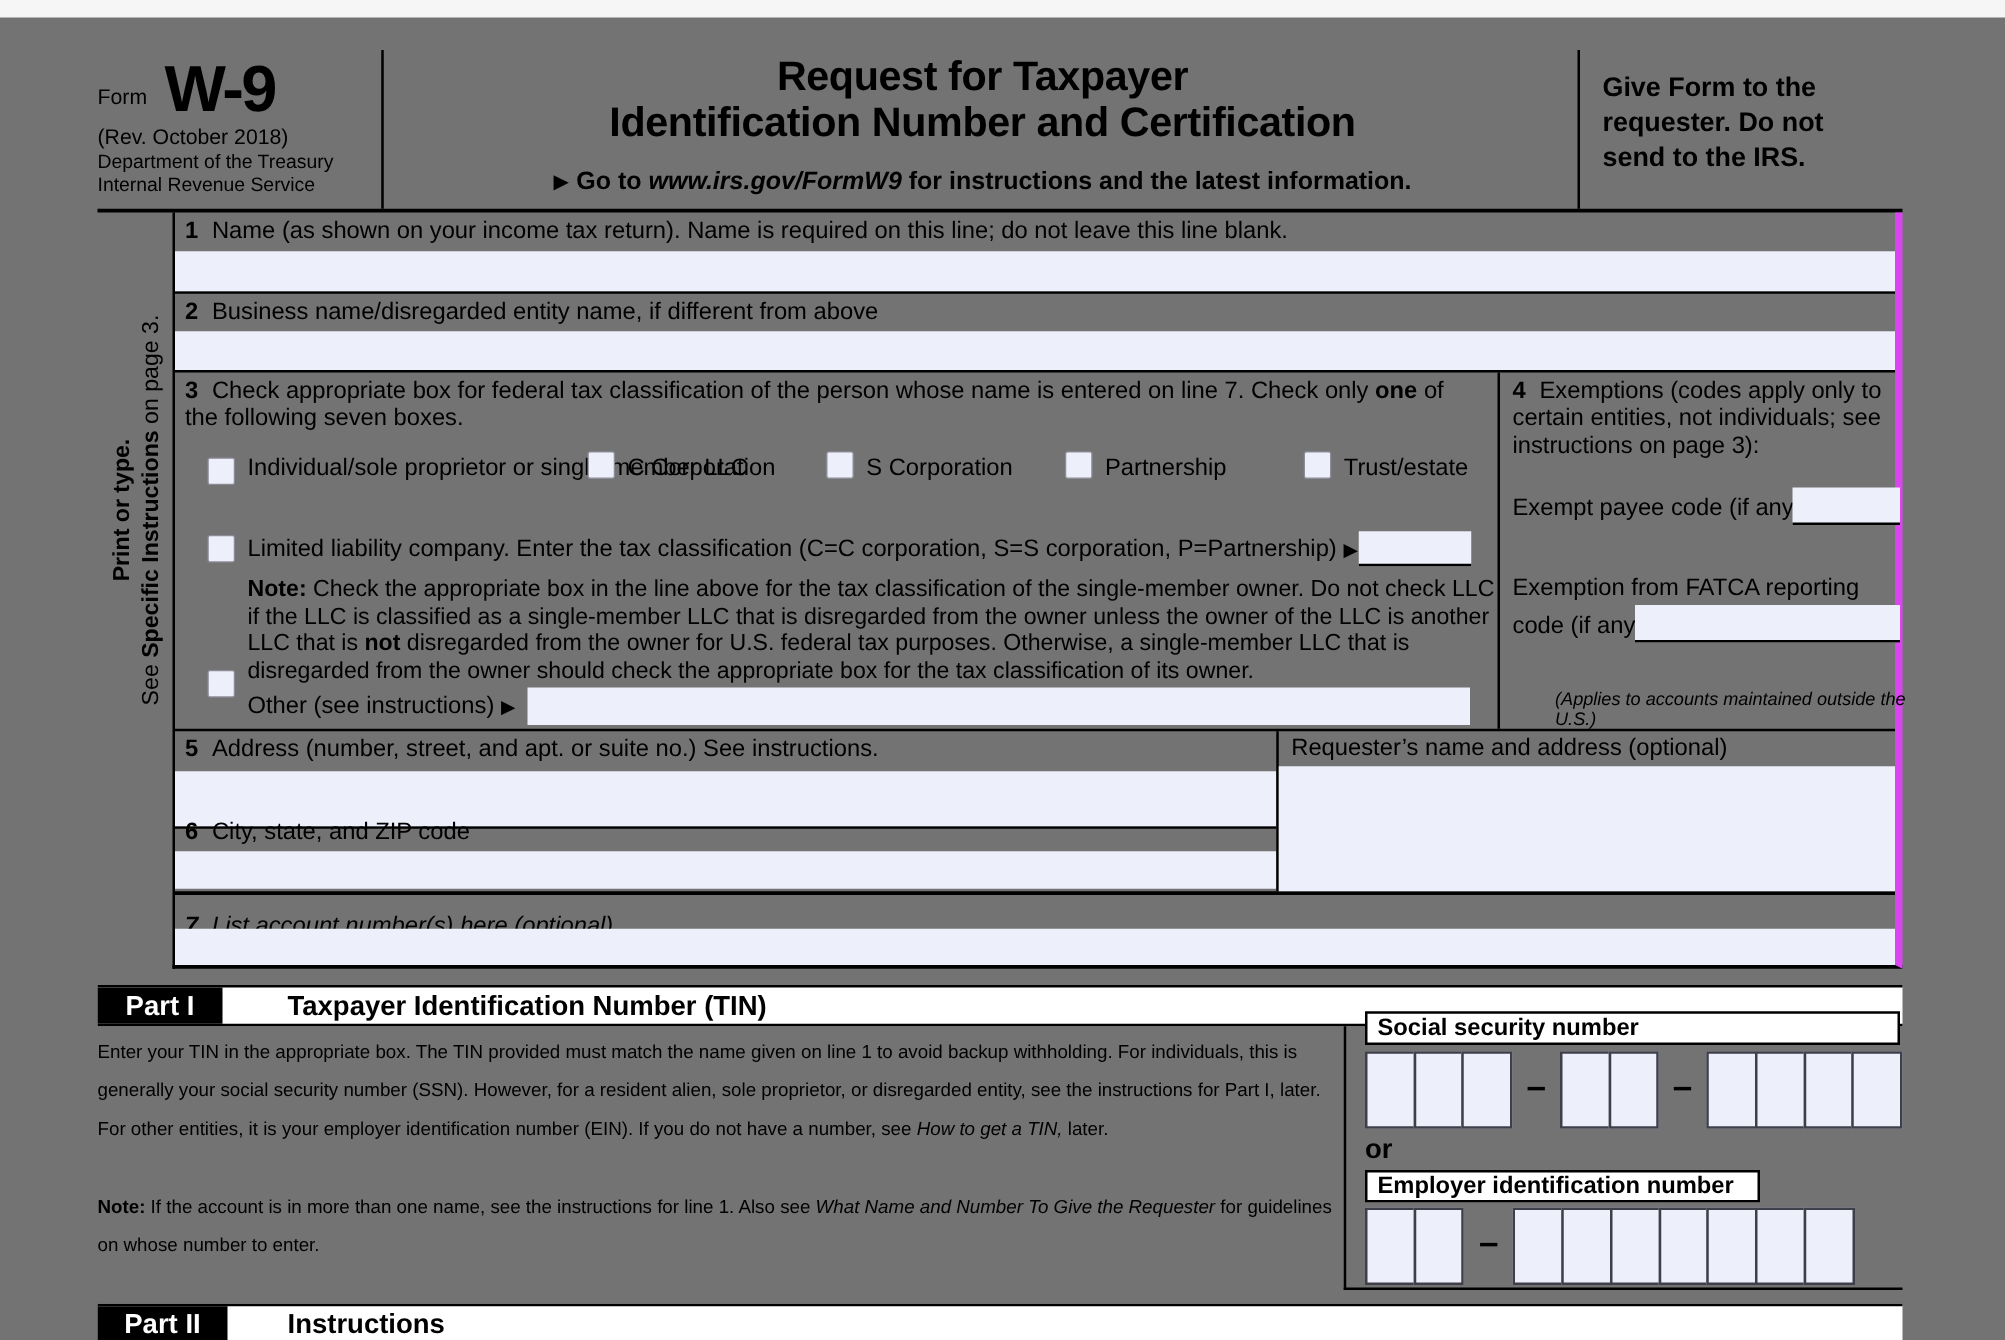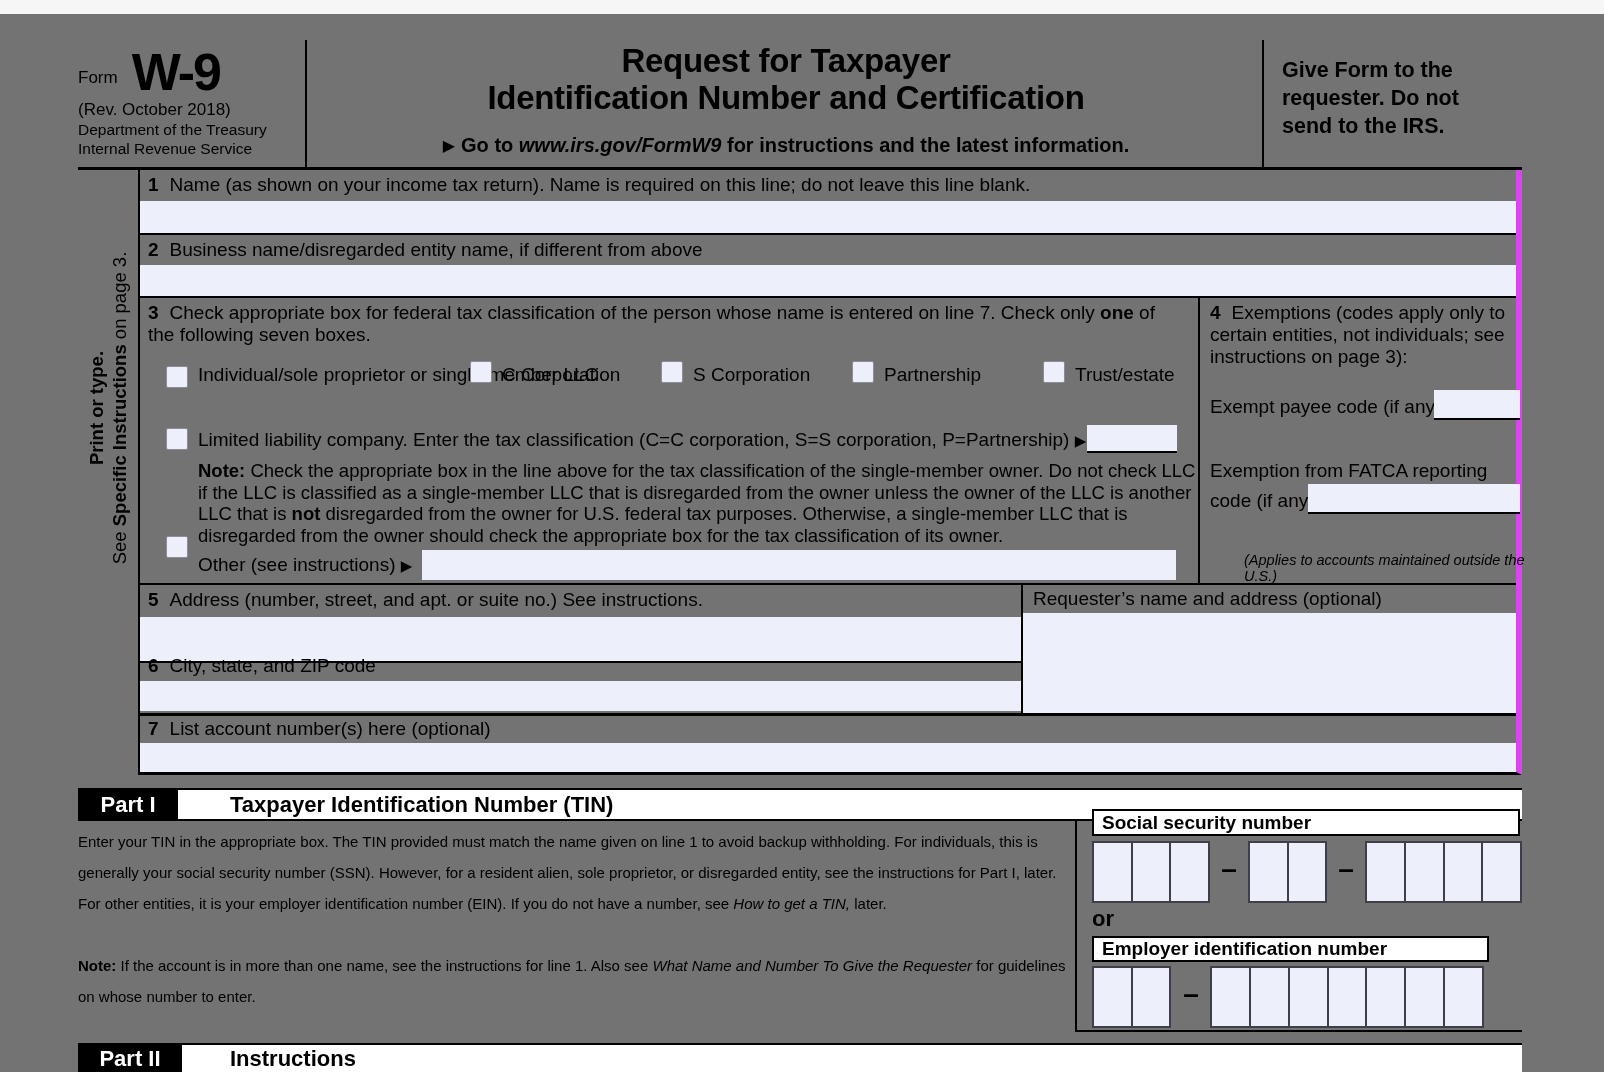--- a/index.html
+++ b/index.html
@@ -171,21 +171,21 @@
           <div class="field" style="left:0;right:0;top:30px;bottom:2px;"></div>
         </div>
       </div>
       <div class="abs" style="left:881px;right:0;top:0;bottom:0;border-left:2px solid #000;">
         <div class="lbl" style="left:10px;top:3px;">Requester’s name and address (optional)</div>
         <div class="field" style="left:0;right:0;top:28px;bottom:0;"></div>
       </div>
     </div>
 
     <div class="row" style="top:546px;bottom:0;">
-      <div class="lbl" style="left:8px;top:2px;">
+      <div class="lbl" style="left:8px;top:14px;font-style:italic;">
         <span class="n">7</span><span>List account number(s) here (optional)</span>
       </div>
       <div class="field" style="left:0;right:0;top:27px;bottom:0;"></div>
     </div>
   </div>
 
   <div class="partbar" style="left:78px;top:788px;width:1444px;height:33px;">
     <div class="partbox" style="width:100px;">Part I</div>
     <div class="parttitle">Taxpayer Identification Number (TIN)</div>
   </div>
@@ -216,21 +216,21 @@
     <div class="cellgrp" style="left:273px;width:157px;">
       <div class="cell"></div>
       <div class="cell"></div>
       <div class="cell"></div>
       <div class="cell"></div>
     </div>
   </div>
 
   <div class="orlbl" style="left:1092px;top:906px;">or</div>
 
-  <div class="tinbox" style="left:1092px;top:936px;width:397px;height:26px;">Employer identification number</div>
+  <div class="tinbox" style="left:1092px;top:936px;width:316px;height:26px;">Employer identification number</div>
   <div class="abs" style="left:1092px;top:966px;width:392px;height:62px;">
     <div class="cellgrp" style="left:0;width:79px;">
       <div class="cell"></div>
       <div class="cell"></div>
     </div>
     <div class="dash" style="left:84px;width:30px;">–</div>
     <div class="cellgrp" style="left:118px;width:274px;">
       <div class="cell"></div>
       <div class="cell"></div>
       <div class="cell"></div>

